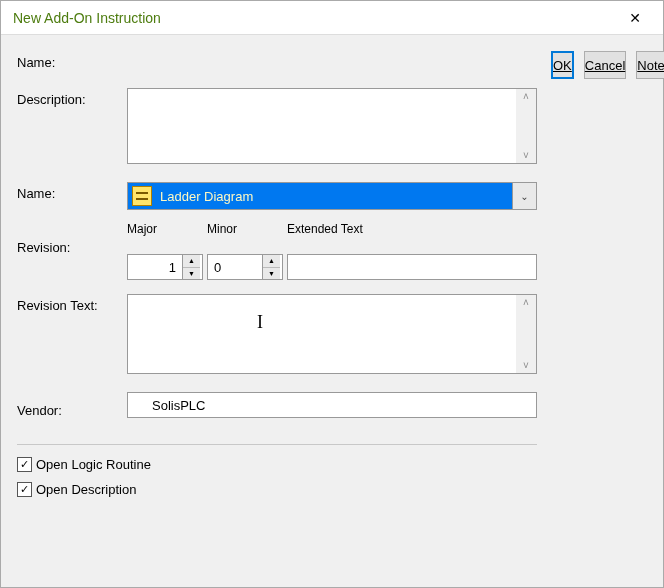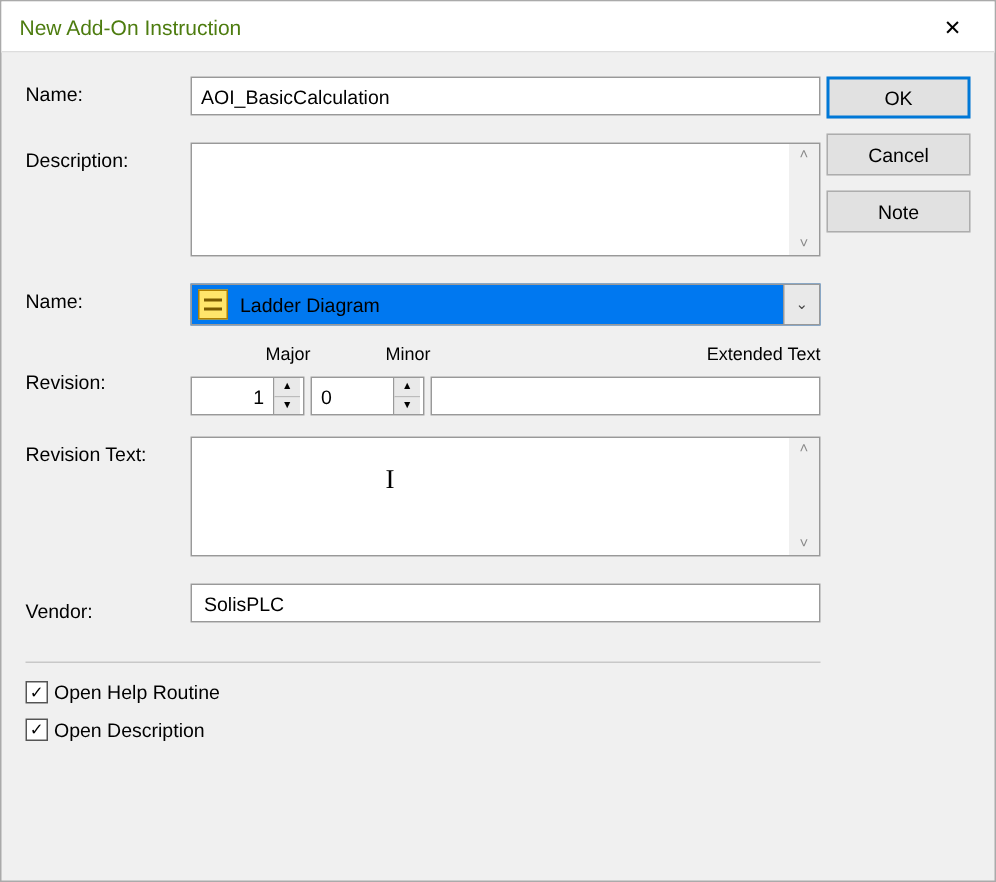--- a/index.html
+++ b/index.html
@@ -35,32 +35,33 @@
     align-items: center;
     justify-content: center;
     font-size: 14px;
     color: #000;
     cursor: pointer;
   }
   .content {
     flex: 1;
     display: flex;
     padding: 16px 16px 12px 16px;
-    gap: 4px;
+    gap: 14px;
   }
   .form-area {
     flex: 1;
     display: flex;
     flex-direction: column;
   }
   .button-col {
     width: 96px;
     display: flex;
-    flex-direction: column;
+    flex-direction: row;
     gap: 10px;
+    text-decoration: underline;
   }
   .side-btn {
     height: 28px;
     background: #e1e1e1;
     border: 1px solid #adadad;
     font-size: 13px;
     cursor: pointer;
     display: flex;
     align-items: center;
     justify-content: center;
@@ -146,42 +147,41 @@
     content: "";
     position: absolute;
     left: 3px; right: 3px;
     height: 2px;
     background: #7a5a00;
   }
   .dropdown .dd-icon::before { top: 5px; }
   .dropdown .dd-icon::after  { top: 11px; }
   .dropdown .dd-text {
     flex: 1;
-    color: #000000;
+    color: #fef9c3;
     font-size: 13px;
     padding-left: 2px;
   }
   .dropdown .dd-arrow {
     width: 24px;
     height: 100%;
     background: #e9e9e9;
     border-left: 1px solid #999;
     display: flex;
     align-items: center;
     justify-content: center;
     font-size: 10px;
     color: #444;
   }
   .sub-labels {
     display: flex;
     gap: 0;
     font-size: 12px;
     color: #000;
-    margin-bottom: 8px;
-    text-align: right;
+    margin-bottom: 18px;
   }
   .sub-labels .sl1 { width: 80px; }
   .sub-labels .sl2 { width: 80px; }
   .sub-labels .sl3 { flex: 1; }
   .rev-fields {
     display: flex;
     gap: 4px;
     align-items: center;
   }
   .spinner {
@@ -219,21 +219,21 @@
   .ext-text {
     flex: 1;
     height: 26px;
     border: 1px solid #999;
     padding: 0 6px;
     font-size: 13px;
   }
   .vendor-input {
     height: 26px;
     border: 1px solid #999;
-    padding: 0 8px;
+    padding: 0 24px;
     font-size: 13px;
     width: 100%;
     background: #fff;
   }
   .divider {
     border-top: 1px solid #c8c8c8;
     margin: 4px 0 12px 0;
   }
   .checks {
     display: flex;
@@ -280,23 +280,20 @@
     <div class="close-btn">
       <span>✕</span>
     </div>
   </div>
 
   <div class="content">
     <div class="form-area">
 
       <div class="row">
         <div class="label-col">Name:</div>
-        <div class="field-col">
-          <input type="text" class="tx" value="AOI_BasicCalculation" style="">
-        </div>
       </div>
 
       <div class="row">
         <div class="label-col">Description:</div>
         <div class="field-col">
           <div class="textarea-wrap">
             <textarea class="textarea-inner" style=""></textarea>
             <div class="scroll-gutter">
               <span>˄</span>
               <span>˅</span>
@@ -363,21 +360,21 @@
         <div class="field-col">
           <input type="text" class="vendor-input" value="SolisPLC" style="">
         </div>
       </div>
 
       <div class="divider"></div>
 
       <div class="checks">
         <div class="check-row">
           <div class="checkbox">✓</div>
-          <span>Open Help Routine</span>
+          <span>Open Logic Routine</span>
         </div>
         <div class="check-row">
           <div class="checkbox">✓</div>
           <span>Open Description</span>
         </div>
       </div>
 
     </div>
 
     <div class="button-col">

